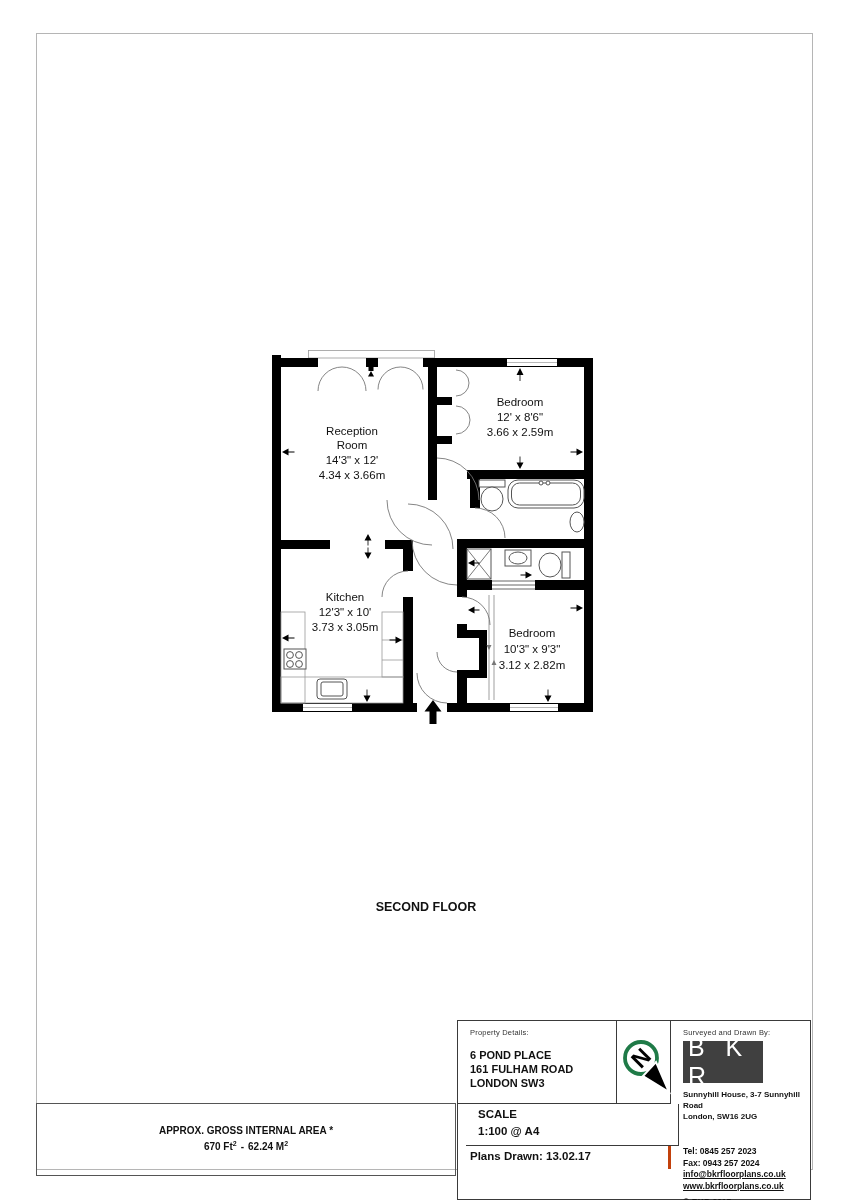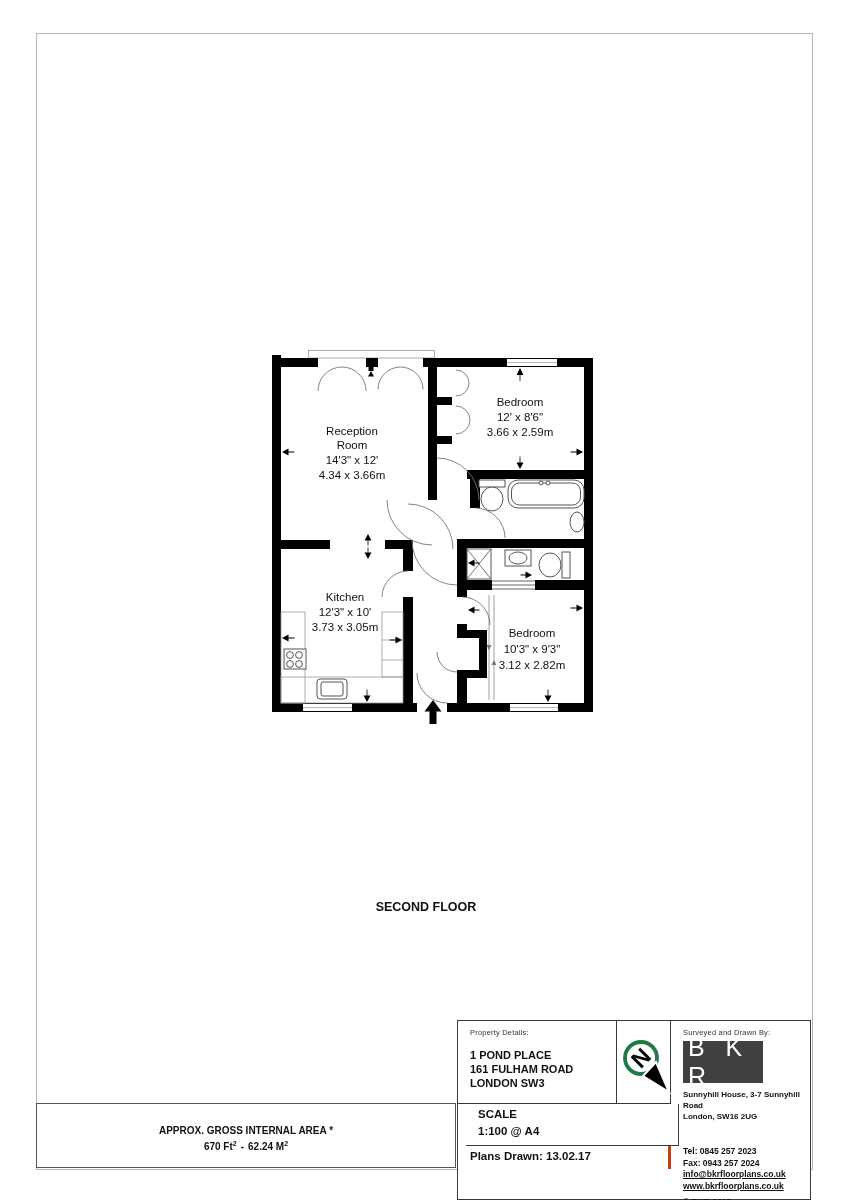--- a/index.html
+++ b/index.html
@@ -18,21 +18,21 @@
   .addr{font-weight:bold;font-size:11px;line-height:14px;margin-top:11px;}
   .scale-label{font-weight:bold;font-size:11.5px;}
   .scale-value{font-weight:bold;font-size:11.5px;margin-top:5px;}
   .drawn{font-weight:bold;font-size:11.5px;}
   #bkr-logo{margin-top:4px;width:80px;height:42px;background:#404040;color:#fff;display:flex;align-items:center;justify-content:center;font-size:25px;letter-spacing:7px;padding-left:5px;box-sizing:border-box;font-weight:500;}
   .bkr-addr{font-weight:bold;font-size:8px;line-height:11px;margin-top:6px;width:128px;}
   .bkr-contact{font-weight:bold;font-size:8.5px;line-height:11.5px;margin-top:24px;}
   .bkr-link{text-decoration:underline;}
   .bkr-copy{font-weight:bold;font-size:8.5px;margin-top:5px;}
   
-  #area-box{left:36px;top:1103px;width:420px;height:65px;border:1px solid #555;box-sizing:border-box;text-align:center;padding-top:20px;font-weight:bold;font-size:10px;line-height:13px;}
+  #area-box{left:36px;top:1103px;width:420px;height:73px;border:1px solid #555;box-sizing:border-box;text-align:center;padding-top:20px;font-weight:bold;font-size:10px;line-height:13px;}
   #area-box sup{font-size:7px;}
   .sep{padding:0 4px;}
   
   #floor-label{left:306px;top:900px;width:240px;text-align:center;font-weight:bold;font-size:12.5px;}
   svg{position:absolute;left:0;top:0;}
   .wall{fill:#000;stroke:none;}
   .fix{stroke:#555;stroke-width:1;fill:#fff;}
   .cnt{stroke:#999;stroke-width:.8;fill:none;}
   .arc{stroke:#777;stroke-width:.9;fill:none;}
   .tick{fill:#000;}
@@ -211,21 +211,21 @@
   <div>
     <span>670 Ft</span><sup>2</sup><span class="sep">-</span><span>62.24 M</span><sup>2</sup>
   </div>
 </div>
 
 <div class="abs" id="title-block">
 
   <div class="tb-cell" id="cell-property">
     <div class="small-label">Property Details:</div>
     <div class="addr">
-      <div>1 POND PLACE</div>
+      <div>6 POND PLACE</div>
       <div>161 FULHAM ROAD</div>
       <div>LONDON SW3</div>
     </div>
   </div>
 
   <div id="cell-compass">
     <svg width="55" height="83" viewBox="0 0 55 83" style="position:static">
       <circle cx="24" cy="37" r="16" fill="none" stroke-width="3.8" stroke="#1f7a47"></circle>
       <text x="24" y="45" text-anchor="middle" font-size="23" font-weight="bold" fill="#000" transform="rotate(-45 24 37)">N</text>
       <polygon points="52,71 26,55 39,41" fill="#000" stroke="#fff" stroke-width="2"></polygon>

